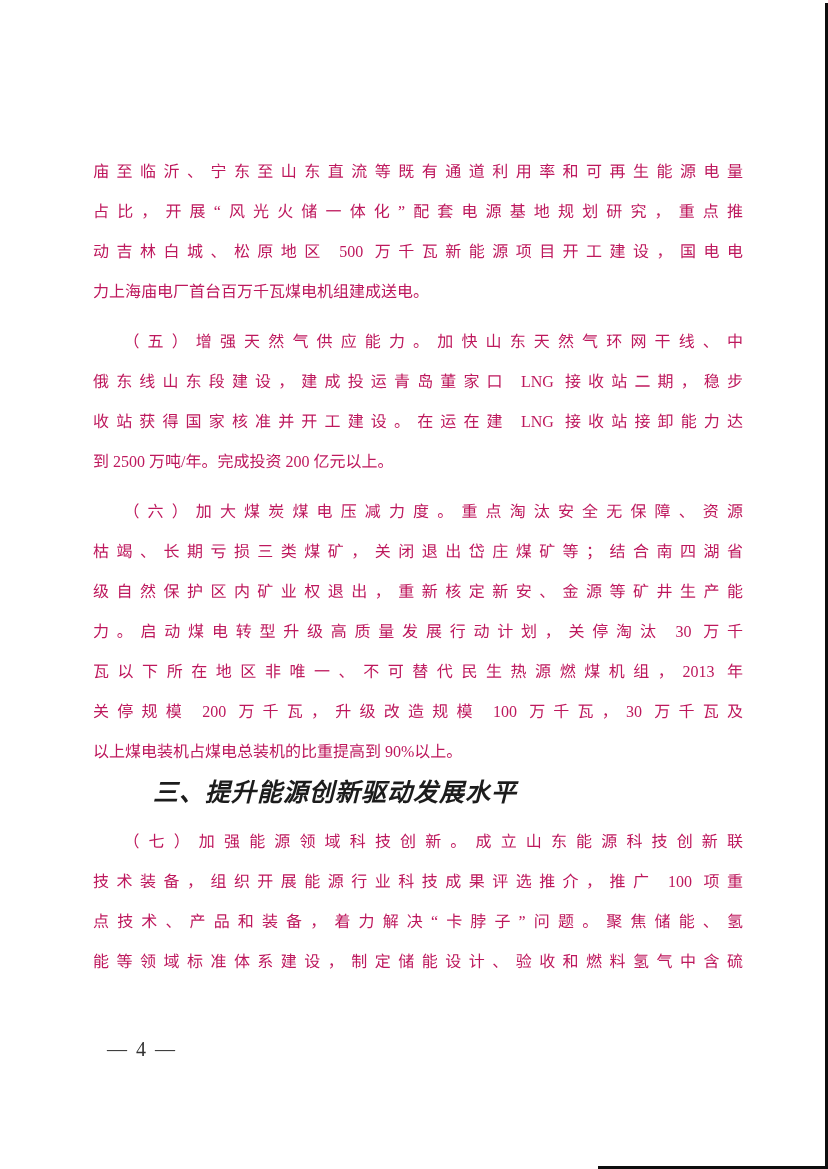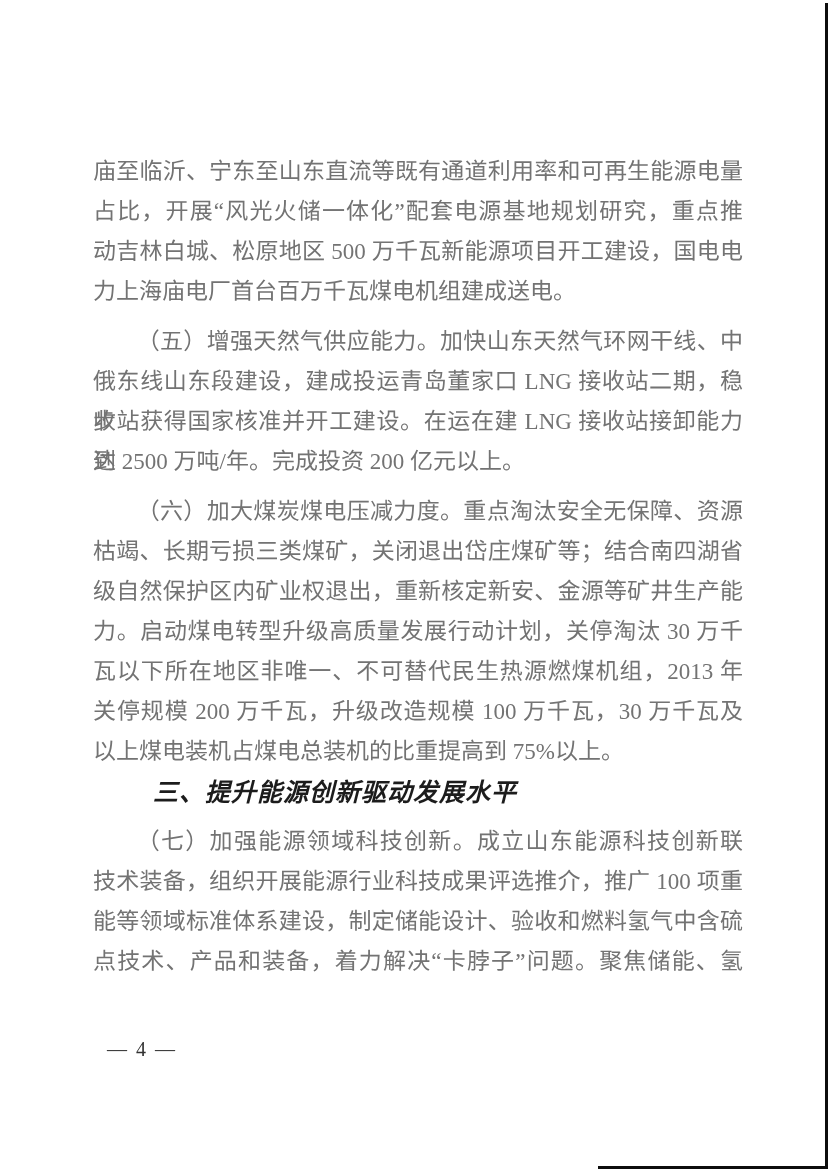--- a/index.html
+++ b/index.html
@@ -15,25 +15,25 @@
   }
   .content {
     position: absolute;
     left: 93px;
     top: 152px;
     width: 650px;
   }
   .line {
     height: 40px;
     line-height: 40px;
-    font-size: 23px;
+    font-size: 16px;
     letter-spacing: 0px;
     white-space: nowrap;
     text-align: justify;
-    color: #737373;
+    color: #be185d;
   }
   
   .line.full {
     white-space: normal;
     text-align: justify;
     text-align-last: justify;
   }
   .line.start { text-indent: 1.9em; margin-top: 10px; }
   .line.heading {
     font-family: "Liberation Sans", "DejaVu Sans", sans-serif;
@@ -83,26 +83,26 @@
     <div class="line full start">（五）增强天然气供应能力。加快山东天然气环网干线、中</div>
     <div class="line full">俄东线山东段建设，建成投运青岛董家口 LNG 接收站二期，稳步</div>
     <div class="line full">收站获得国家核准并开工建设。在运在建 LNG 接收站接卸能力达</div>
     <div class="line">到 2500 万吨/年。完成投资 200 亿元以上。</div>
     <div class="line full start">（六）加大煤炭煤电压减力度。重点淘汰安全无保障、资源</div>
     <div class="line full">枯竭、长期亏损三类煤矿，关闭退出岱庄煤矿等；结合南四湖省</div>
     <div class="line full">级自然保护区内矿业权退出，重新核定新安、金源等矿井生产能</div>
     <div class="line full">力。启动煤电转型升级高质量发展行动计划，关停淘汰 30 万千</div>
     <div class="line full">瓦以下所在地区非唯一、不可替代民生热源燃煤机组，2013 年</div>
     <div class="line full">关停规模 200 万千瓦，升级改造规模 100 万千瓦，30 万千瓦及</div>
-    <div class="line">以上煤电装机占煤电总装机的比重提高到 75%以上。</div>
+    <div class="line">以上煤电装机占煤电总装机的比重提高到 90%以上。</div>
     <div class="line heading">三、提升能源创新驱动发展水平</div>
     <div class="line full start">（七）加强能源领域科技创新。成立山东能源科技创新联</div>
     <div class="line full">技术装备，组织开展能源行业科技成果评选推介，推广 100 项重</div>
+    <div class="line full">点技术、产品和装备，着力解决“卡脖子”问题。聚焦储能、氢</div>
     <div class="line full">能等领域标准体系建设，制定储能设计、验收和燃料氢气中含硫</div>
-    <div class="line full">点技术、产品和装备，着力解决“卡脖子”问题。聚焦储能、氢</div>
   </div>
 
   <div class="footer">— 4 —</div>
 
   <div class="scan-edge-right"></div>
   <div class="scan-edge-bottom"></div>
 
 </div>
 
 </body></html>

